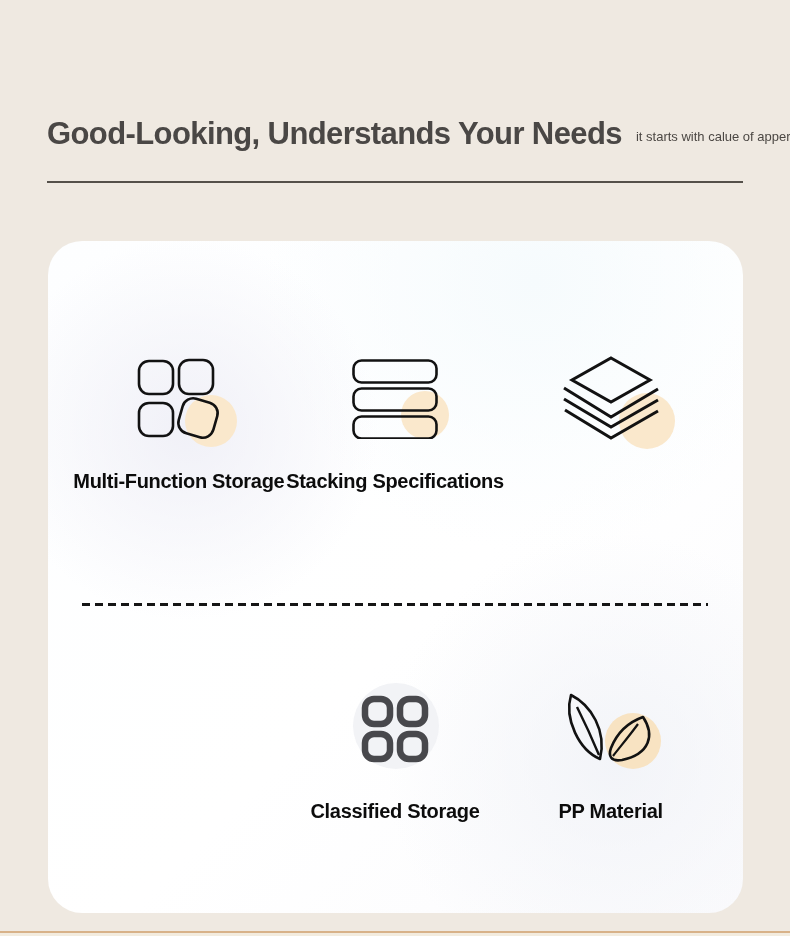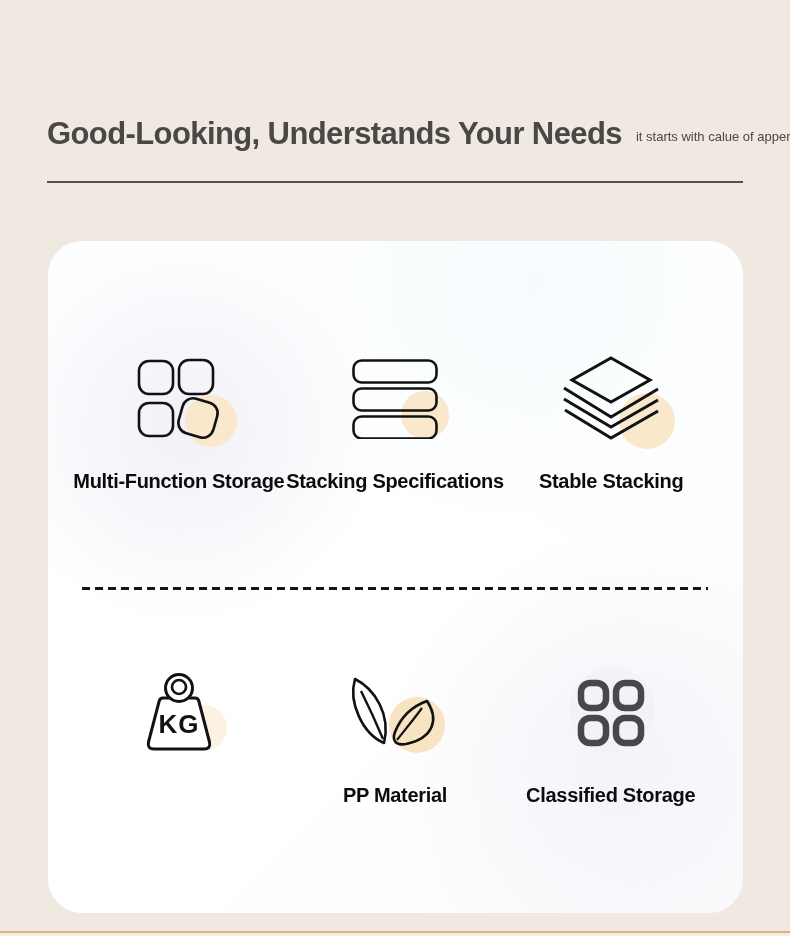--- a/index.html
+++ b/index.html
@@ -52,21 +52,21 @@
     border-radius: 34px;
     background:
       radial-gradient(circle at 20% 28%, rgba(238,238,246,0.85), rgba(255,255,255,0) 26%),
       radial-gradient(circle at 82% 78%, rgba(240,242,247,0.8), rgba(255,255,255,0) 30%),
       radial-gradient(circle at 70% 6%, rgba(246,251,253,1), rgba(255,255,255,0) 34%),
       linear-gradient(135deg, #fdfeff 0%, #ffffff 55%, #fbfbfd 100%);
   }
   .features-row {
     display: grid;
     grid-template-columns: repeat(3, 1fr);
-    padding: 0 24px;
+    padding: 16px 24px;
   }
   .features-row.row-1 { padding-top: 108px; }
   .features-row.row-2 { padding-top: 73px; }
   .feature {
     display: flex;
     flex-direction: column;
     align-items: center;
   }
   .icon-wrap {
     position: relative;
@@ -154,64 +154,54 @@
       <div class="feature">
         <div class="icon-wrap">
           <div class="accent-blob" style="left:58px; top:44px; width:56px; height:56px; background:#fae8cc;"></div>
           <svg width="96" height="88" viewBox="0 0 96 88" fill="none">
             <polygon points="48,3 87,25 48,47 9,25" stroke="#121212" stroke-width="3"></polygon>
             <polyline points="1,33 48,62 95,34" stroke="#121212" stroke-width="3"></polyline>
             <polyline points="1,44 48,72 95,45" stroke="#121212" stroke-width="3"></polyline>
             <polyline points="2,55 48,83 95,56" stroke="#121212" stroke-width="3"></polyline>
           </svg>
         </div>
-        <div class="feature-label">Stable Stacking</div>
       </div>
 
     </div>
 
     <div class="dashed-separator"></div>
 
     <div class="features-row row-2">
 
       <div class="feature">
-        <div class="icon-wrap">
-          <div class="accent-blob" style="left:52px; top:42px; width:46px; height:46px; background:#fae8cc; opacity:.55;"></div>
-          <svg width="88" height="86" viewBox="0 0 88 86" fill="none">
-            <path d="M 28,28 Q 25,28 24.2,31 L 13.5,72 Q 12,79 19,79 L 69,79 Q 76,79 74.5,72 L 63.8,31 Q 63,28 60,28 Z" fill="#ffffff" stroke="#121212" stroke-width="3" stroke-linejoin="round"></path>
-            <circle cx="44" cy="18" r="13.5" fill="#ffffff" stroke="#121212" stroke-width="3"></circle>
-            <circle cx="44" cy="17" r="7" fill="#ffffff" stroke="#121212" stroke-width="2.6"></circle>
-            <text x="44" y="63" text-anchor="middle" font-family="Liberation Sans, sans-serif" font-size="26" font-weight="bold" fill="#121212" letter-spacing="1">KG</text>
-          </svg>
-        </div>
+      </div>
+
+      <div class="feature">
+        <div class="icon-wrap">
+          <div class="accent-blob" style="left:8px; top:4px; width:86px; height:86px; background:#f2f3f6;"></div>
+          <svg width="70" height="70" viewBox="0 0 70 70" fill="none">
+            <rect x="5" y="5" width="25" height="25" rx="9" stroke="#48484c" stroke-width="6.5"></rect>
+            <rect x="40" y="5" width="25" height="25" rx="9" stroke="#48484c" stroke-width="6.5"></rect>
+            <rect x="5" y="40" width="25" height="25" rx="9" stroke="#48484c" stroke-width="6.5"></rect>
+            <rect x="40" y="40" width="25" height="25" rx="9" stroke="#48484c" stroke-width="6.5"></rect>
+          </svg>
+        </div>
+        <div class="feature-label">Classified Storage</div>
       </div>
 
       <div class="feature">
         <div class="icon-wrap">
           <div class="accent-blob" style="left:44px; top:34px; width:56px; height:56px; background:#f8e3c2;"></div>
           <svg width="96" height="74" viewBox="0 0 96 74" fill="none">
             <path d="M 8,3 C 28,13 44,39 37,67 C 16,58 1,27 8,3 Z" stroke="#121212" stroke-width="2.6" stroke-linejoin="round"></path>
             <path d="M 14,15 C 23,33 31,51 36,63" stroke="#121212" stroke-width="2.4" fill="none"></path>
             <path d="M 80,25 C 92,43 87,62 59,68 C 48,70 45,64 48,56 C 54,41 66,30 80,25 Z" stroke="#121212" stroke-width="2.6" stroke-linejoin="round"></path>
             <path d="M 75,32 C 67,43 57,55 50,64" stroke="#121212" stroke-width="2.2" fill="none"></path>
           </svg>
         </div>
         <div class="feature-label">PP Material</div>
       </div>
 
-      <div class="feature">
-        <div class="icon-wrap">
-          <div class="accent-blob" style="left:8px; top:4px; width:86px; height:86px; background:#f2f3f6;"></div>
-          <svg width="70" height="70" viewBox="0 0 70 70" fill="none">
-            <rect x="5" y="5" width="25" height="25" rx="9" stroke="#48484c" stroke-width="6.5"></rect>
-            <rect x="40" y="5" width="25" height="25" rx="9" stroke="#48484c" stroke-width="6.5"></rect>
-            <rect x="5" y="40" width="25" height="25" rx="9" stroke="#48484c" stroke-width="6.5"></rect>
-            <rect x="40" y="40" width="25" height="25" rx="9" stroke="#48484c" stroke-width="6.5"></rect>
-          </svg>
-        </div>
-        <div class="feature-label">Classified Storage</div>
-      </div>
-
     </div>
   </div>
 
   <div class="footer-strip"></div>
 </div>
 
 </body></html>

